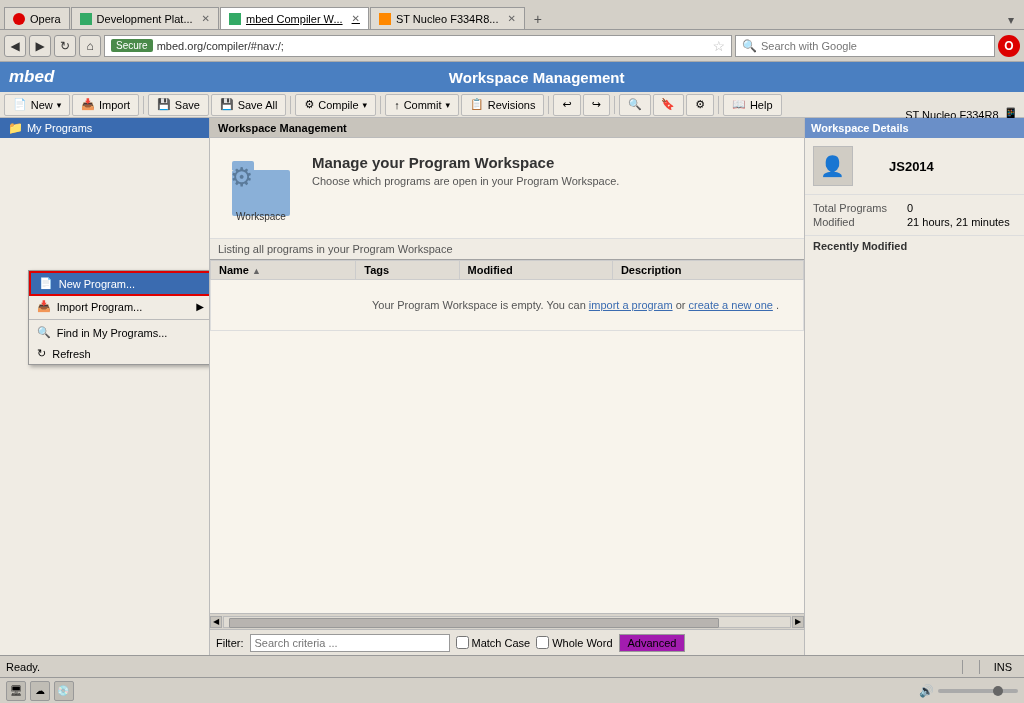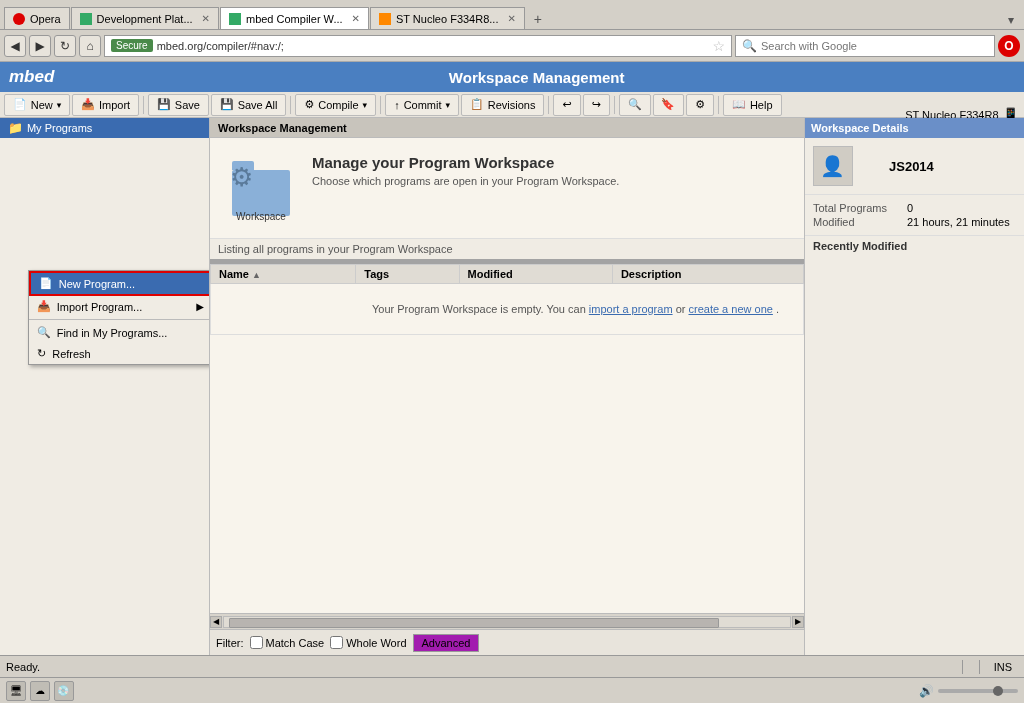--- a/index.html
+++ b/index.html
@@ -29,21 +29,21 @@
     .context-menu-item.highlighted { background: #3a6bb0; color: #fff; border: 2px solid #d00; }
     .context-menu-separator { height: 1px; background: #bbb; margin: 2px 0; }
     .submenu-arrow { margin-left: auto; font-size: 10px; }
 
     
     .center-panel { flex: 1; background: #f8f4ec; display: flex; flex-direction: column; overflow: hidden; }
     .center-panel-title { background: #c8c4bc; padding: 3px 8px; font-size: 11px; font-weight: bold; height: 20px; display: flex; align-items: center; border-bottom: 1px solid #bbb; }
     .workspace-header { display: flex; align-items: flex-start; padding: 16px; gap: 16px; border-bottom: 1px solid #ddd; }
     .workspace-title { font-size: 15px; font-weight: bold; color: #333; }
 
-    .listing-header { padding: 4px 8px; font-size: 11px; color: #555; background: #f0ece4; border-bottom: 5px solid #a3a3a3; }
+    .listing-header { padding: 4px 8px; font-size: 11px; color: #555; background: #f0ece4; border-bottom: 1px solid #a3a3a3; }
 
     .table-container { flex: 1; overflow: hidden; }
     .data-table { width: 100%; border-collapse: collapse; font-size: 11px; }
     .data-table th { background: #e0dcd4; border: 1px solid #ccc; padding: 3px 8px; text-align: left; font-weight: bold; }
     .data-table td { border: 1px solid #ddd; padding: 3px 8px; }
     .sort-arrow { color: #666; font-size: 9px; }
     .empty-message { padding: 16px; font-size: 11px; color: #555; text-align: right; }
     .link { color: #3a6bb0; text-decoration: underline; cursor: pointer; }
     .scroll-arrow { width: 12px; height: 12px; background: #c8c4bc; border: 1px solid #aaa; display: flex; align-items: center; justify-content: center; font-size: 8px; cursor: pointer; flex-shrink: 0; }
     .filter-bar { display: flex; align-items: center; gap: 6px; padding: 2px 6px; background: #e8e4dc; border-top: 1px solid #bbb; height: 26px; }
@@ -84,21 +84,21 @@
   <div style="background:#d4d0c8; display:flex; align-items:flex-end; padding:4px 4px 0; gap:1px; height:30px; border-bottom:1px solid #999;">
     <div style="background:#e0dcd4; border:1px solid #999; border-bottom:none; padding:3px 8px; font-size:11px; display:flex; align-items:center; gap:5px; height:22px; cursor:pointer;">
       <span style="width:12px;height:12px;background:#d00;border-radius:6px;display:inline-block;flex-shrink:0;"></span>
       <span style="font-size:11px;">Opera</span>
     </div>
     <div style="background:#e0dcd4; border:1px solid #999; border-bottom:none; padding:3px 8px; font-size:11px; display:flex; align-items:center; gap:5px; height:22px; cursor:pointer;">
       <span style="width:12px;height:12px;background:#3a6;display:inline-block;flex-shrink:0;"></span>
       <span style="font-size:11px;">Development Plat...</span>
       <span style="font-size:10px;color:#666;margin-left:4px;">✕</span>
     </div>
-    <div style="background:#fff; border:1px solid #999; border-bottom:none; padding:6px 8px; font-size:11px; display:flex; align-items:center; gap:5px; height:22px; cursor:pointer; position:relative; z-index:2;">
+    <div style="background:#fff; border:1px solid #999; border-bottom:none; padding:6px 8px; font-size:11px; display:flex; align-items:center; gap:5px; height:22px; cursor:pointer; position:relative; z-index:2;text-decoration:underline;">
       <span style="width:12px;height:12px;background:#3a6;display:inline-block;flex-shrink:0;"></span>
       <span style="font-size:11px;">mbed Compiler W...</span>
       <span style="font-size:10px;color:#666;margin-left:4px;">✕</span>
     </div>
     <div style="background:#e0dcd4; border:1px solid #999; border-bottom:none; padding:3px 8px; font-size:11px; display:flex; align-items:center; gap:5px; height:22px; cursor:pointer;">
       <span style="width:12px;height:12px;background:#f80;display:inline-block;flex-shrink:0;"></span>
       <span style="font-size:11px;">ST Nucleo F334R8...</span>
       <span style="font-size:10px;color:#666;margin-left:4px;">✕</span>
     </div>
     <span style="padding:2px 8px; cursor:pointer; font-size:14px; color:#555;">+</span>
@@ -268,20 +268,21 @@
         <div style="background:#d8d4cc;border-top:1px solid #bbb;display:flex;align-items:center;height:16px;">
           <div class="scroll-arrow">◀</div>
           <div style="flex:1;height:12px;background:#e0dcd4;border:1px solid #bbb;position:relative;margin:0 1px;">
             <div style="position:absolute;height:10px;top:1px;background:#b8b4b0;border:1px solid #999;border-radius:1px;left:5px;width:490px;"></div>
           </div>
           <div class="scroll-arrow">▶</div>
         </div>
 
         <div class="filter-bar">
           <span class="filter-label">Filter:</span>
+          <input class="filter-input" placeholder="Search criteria ..." style="">
           <label class="checkbox-label">
             <input type="checkbox" style="">
             <span>Match Case</span>
           </label>
           <label class="checkbox-label">
             <input type="checkbox" style="">
             <span>Whole Word</span>
           </label>
           <button class="adv-btn">Advanced</button>
         </div>

